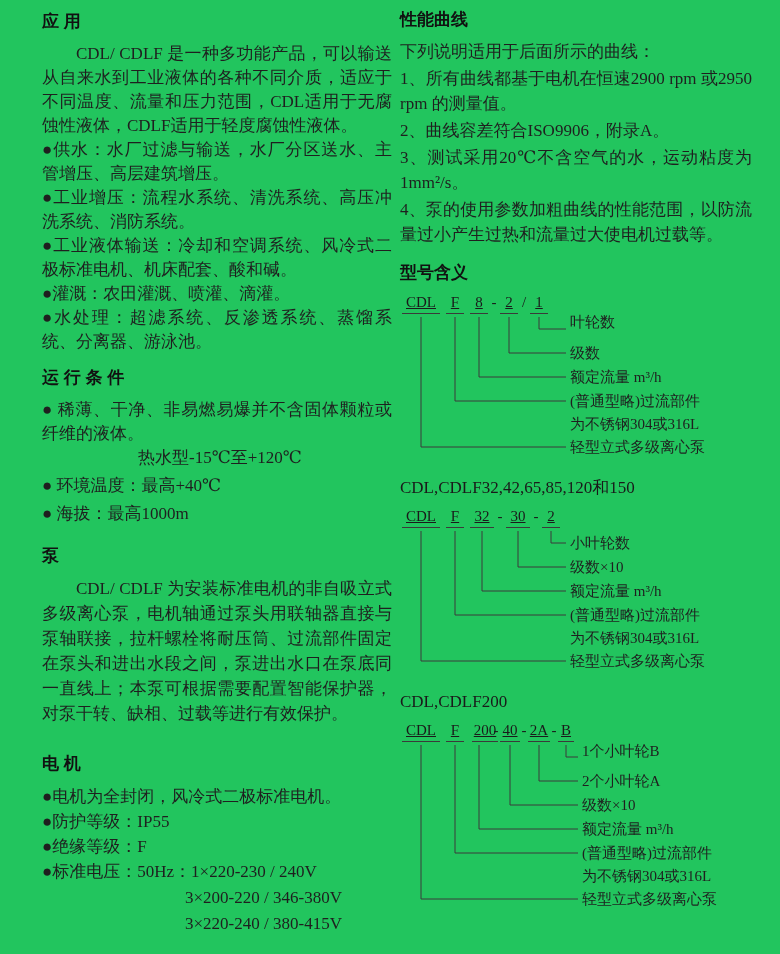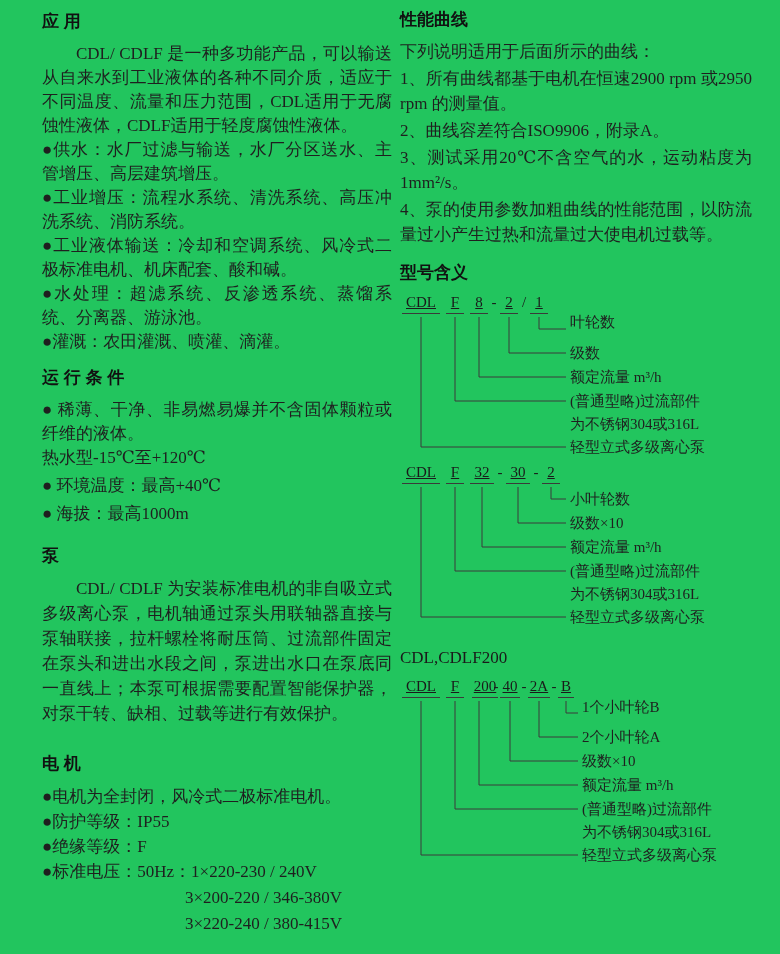--- a/index.html
+++ b/index.html
@@ -16,21 +16,21 @@
   .col-right{left:400px;width:352px;top:8px;}
   h2{
     font-family:"Liberation Sans","DejaVu Sans",sans-serif;
     font-size:17px;font-weight:700;color:#111;
     margin:0 0 8px 0;line-height:24px;
   }
   p{margin:0;font-size:17px;line-height:24px;text-align:justify;color:#1f1f1f;}
   .ti2{text-indent:2em;}
   .mt12{margin-top:12px;} .mt14{margin-top:14px;} .mt18{margin-top:18px;}
   .mt26{margin-top:26px;} .mt4{margin-top:4px;} .mt2{margin-top:2px;}
-  .temp2{}
+  .temp2{margin-left:96px;}
   .vline{line-height:26px;}
   .v2{margin-left:143px;line-height:26px;}
   .note{line-height:25px;margin-top:2px;}
   
   .d-title{font-size:17px;line-height:22px;margin:14px 0 8px 0;color:#1a1a1a;}
   .diagram{position:relative;width:345px;}
   .dg-a,.dg-b{height:170px;}
   .dg-c{height:197px;}
   .tok{
     position:absolute;top:0;height:20px;line-height:18px;
@@ -55,22 +55,22 @@
 <body>
 
 <div class="page">
 
   <div class="col col-left">
     <h2>应 用</h2>
     <p class="ti2">CDL/ CDLF 是一种多功能产品，可以输送从自来水到工业液体的各种不同介质，适应于不同温度、流量和压力范围，CDL适用于无腐蚀性液体，CDLF适用于轻度腐蚀性液体。</p>
     <p>●供水：水厂过滤与输送，水厂分区送水、主管增压、高层建筑增压。</p>
     <p>●工业增压：流程水系统、清洗系统、高压冲洗系统、消防系统。</p>
     <p>●工业液体输送：冷却和空调系统、风冷式二极标准电机、机床配套、酸和碱。</p>
+    <p>●灌溉：农田灌溉、喷灌、滴灌。</p>
     <p>●水处理：超滤系统、反渗透系统、蒸馏系统、分离器、游泳池。</p>
-    <p>●灌溉：农田灌溉、喷灌、滴灌。</p>
 
     <h2 class="mt12">运 行 条 件</h2>
     <p>● 稀薄、干净、非易燃易爆并不含固体颗粒或纤维的液体。</p>
     <p class="temp2">热水型-15℃至+120℃</p>
     <p class="mt4">● 环境温度：最高+40℃</p>
     <p class="mt4">● 海拔：最高1000m</p>
 
     <h2 class="mt18">泵</h2>
     <p class="ti2" style="line-height:25px;">CDL/ CDLF 为安装标准电机的非自吸立式多级离心泵，电机轴通过泵头用联轴器直接与泵轴联接，拉杆螺栓将耐压筒、过流部件固定在泵头和进出水段之间，泵进出水口在泵底同一直线上；本泵可根据需要配置智能保护器，对泵干转、缺相、过载等进行有效保护。</p>
 
@@ -110,20 +110,21 @@
         <path d="M21,24 V154 H166"></path>
       </svg>
       <div class="dlabel lab-a" style="top:18px;">叶轮数</div>
       <div class="dlabel lab-a" style="top:49px;">级数</div>
       <div class="dlabel lab-a" style="top:73px;">额定流量 m³/h</div>
       <div class="dlabel lab-a" style="top:97px;">(普通型略)过流部件</div>
       <div class="dlabel lab-a" style="top:120px;">为不锈钢304或316L</div>
       <div class="dlabel lab-a" style="top:143px;">轻型立式多级离心泵</div>
     </div>
 
+    <div class="d-title">CDL,CDLF32,42,65,85,120和150</div>
     <div class="diagram dg-b">
       <span class="tok" style="left:2px;width:38px;">CDL</span>
       <span class="tok" style="left:46px;width:18px;">F</span>
       <span class="tok" style="left:70px;width:24px;">32</span>
       <span class="sep" style="left:94px;width:12px;">-</span>
       <span class="tok" style="left:106px;width:24px;">30</span>
       <span class="sep" style="left:130px;width:12px;">-</span>
       <span class="tok" style="left:142px;width:18px;">2</span>
       <svg class="connectors" width="345" height="170" viewBox="0 0 345 170">
         <path d="M151,24 V36 H166"></path>

